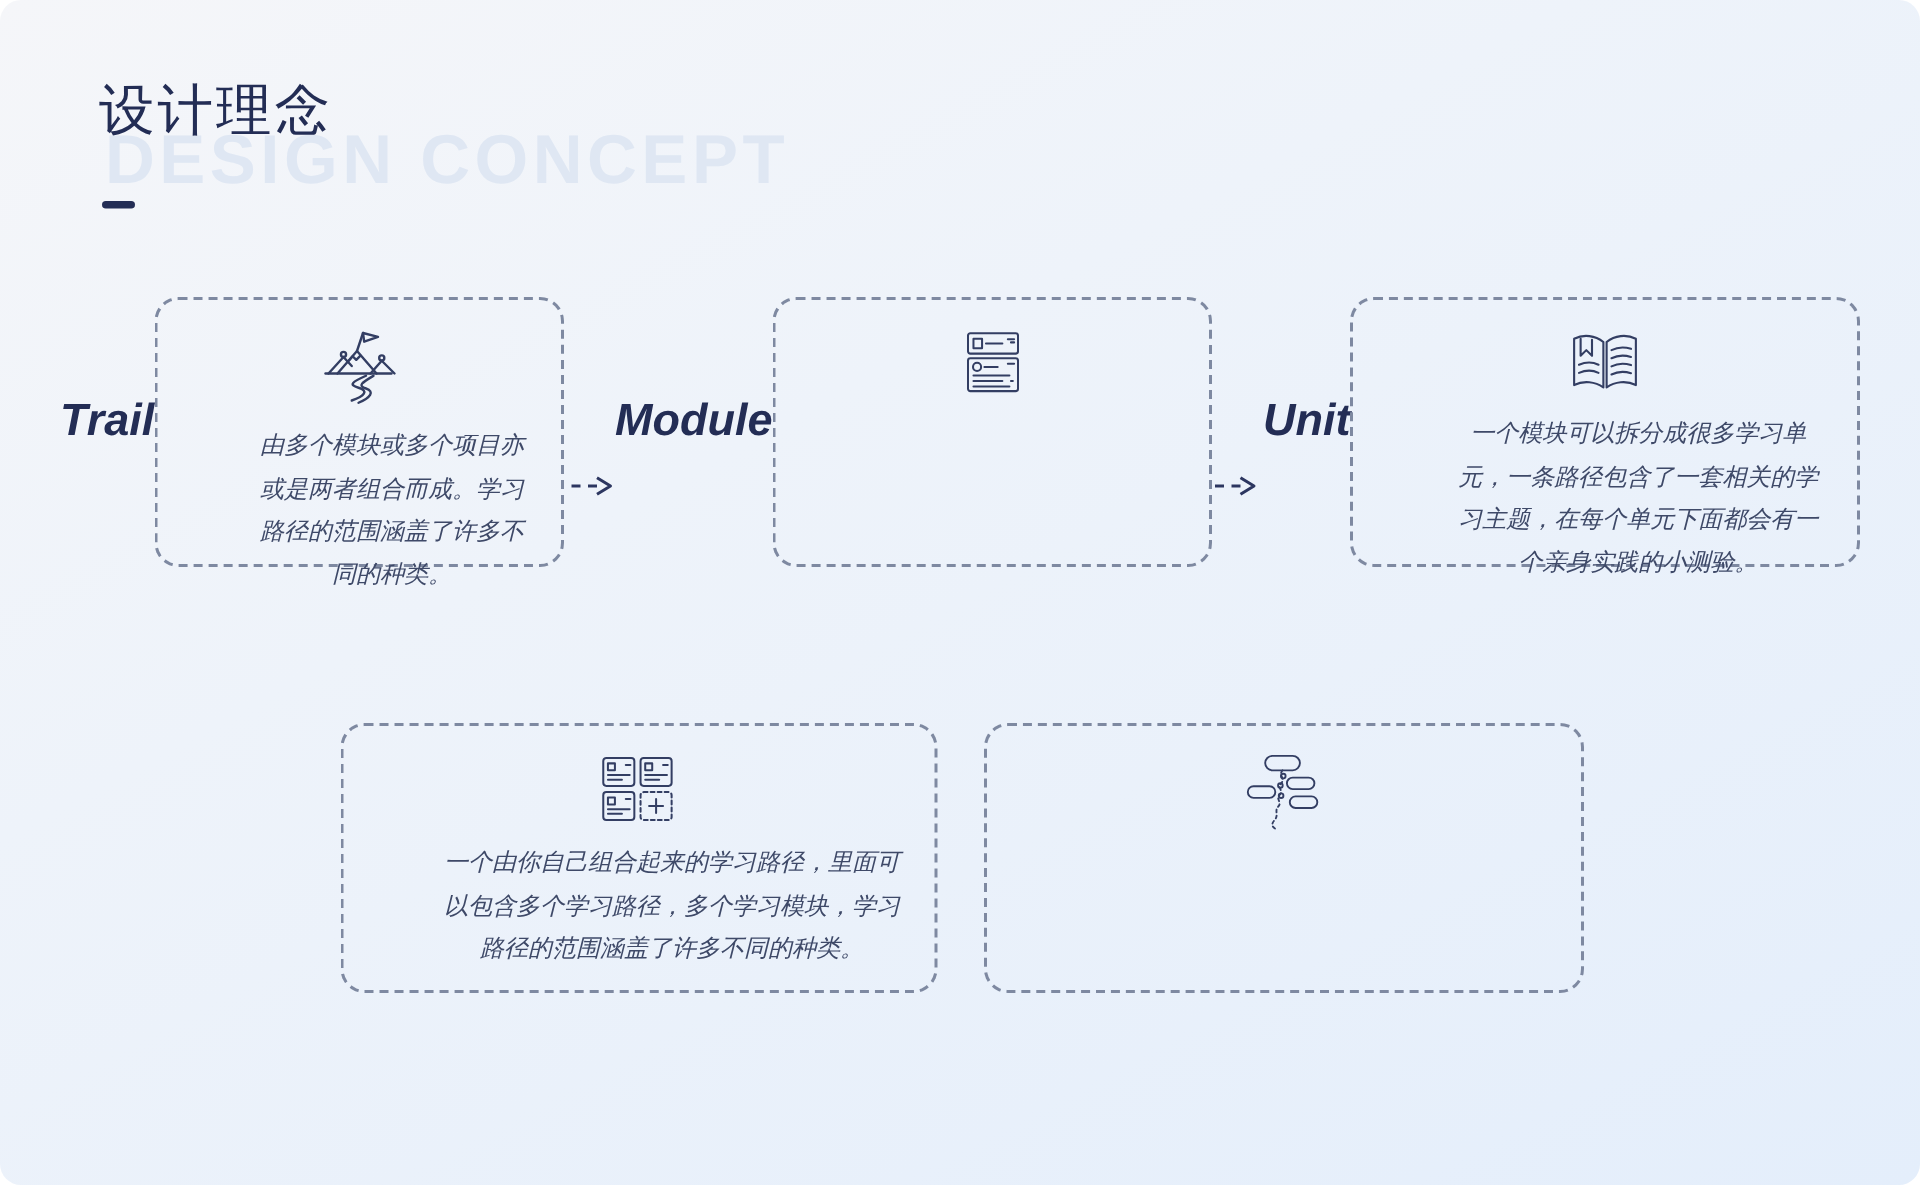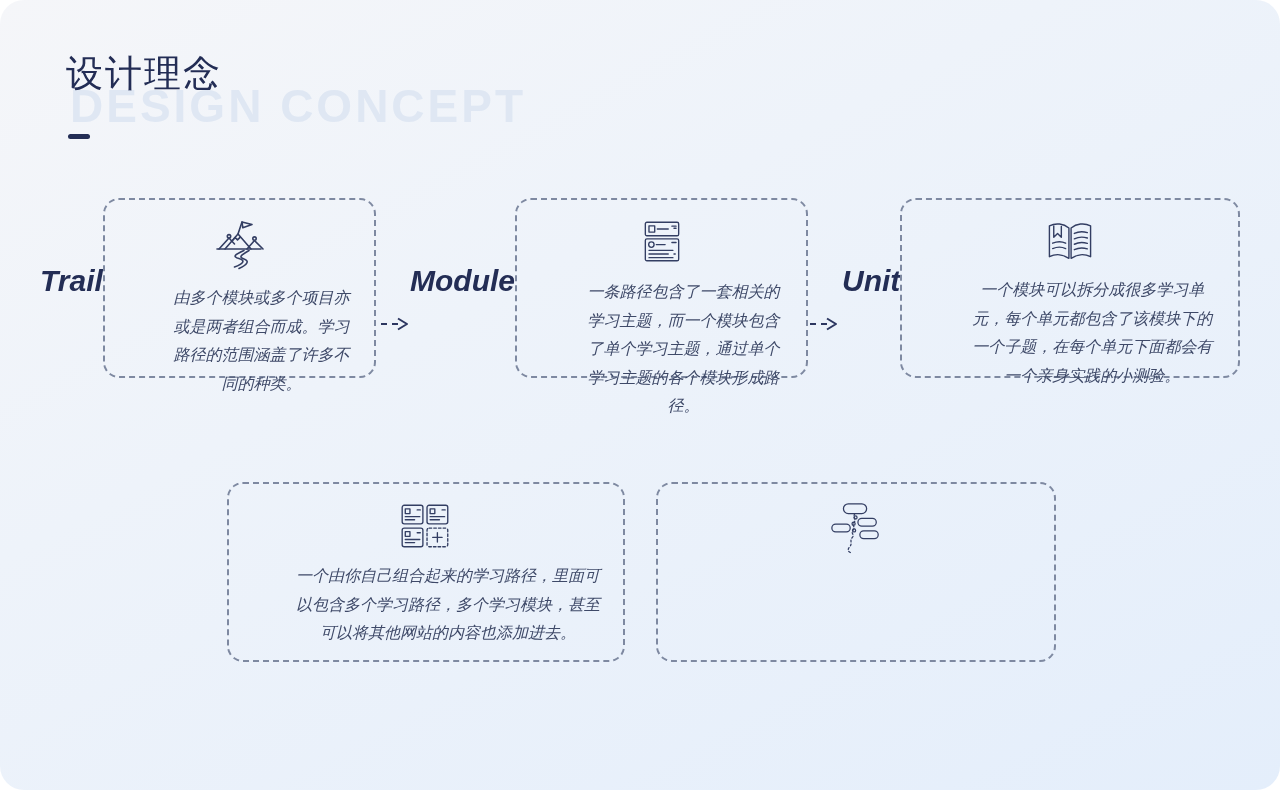--- a/index.html
+++ b/index.html
@@ -2,21 +2,21 @@
 <html><head>
 <meta charset="utf-8">
 <style>
   html,body{margin:0;padding:0;}
   body{
     width:1280px;height:790px;position:relative;background:#ffffff;
     font-family:"Liberation Sans","DejaVu Sans",sans-serif;
     overflow:hidden;
   }
   .canvas{
-    position:absolute;inset:0;border-radius:24px;
+    position:absolute;inset:0;border-radius:14px;
     background:linear-gradient(152deg,#f5f6f9 0%,#eef3fa 38%,#e4eefb 100%);
     overflow:hidden;
   }
   
   .header{position:absolute;left:66px;top:52px;z-index:3;}
   .title-zh{
     position:relative;z-index:2;margin:0;
     font-size:37px;font-weight:400;letter-spacing:2px;color:#232d55;line-height:44px;
   }
   .title-watermark{
@@ -104,41 +104,40 @@
           <rect x="8" y="21" width="32" height="21" rx="1.5"></rect>
           <circle cx="13.8" cy="26.5" r="2.6"></circle>
           <path d="M18.5 26.5 H27"></path>
           <path d="M33.5 24.5 h4"></path>
           <path d="M11.5 32 H34.5"></path>
           <path d="M11.5 35.5 H30"></path>
             <path d="M35.5 35.5 h1.2"></path>
           <path d="M11.5 39 H34.5"></path>
         </g>
       </svg>
-      <p class="card-desc">一条路径包含了一套相关的学习主题，而一个模块包含了单个学习主题，通过单个学习主题的各个模块形成路径。</p>
     </div>
   </div>
 
   <div class="group group-unit">
     <h2 class="card-title">Unit</h2>
     <div class="card">
       <svg class="card-icon" width="52" height="48" viewBox="0 0 48 44">
         <g class="stroke-thin">
           <path d="M5 8 C11 5 18 6 23 10 L23 38 C18 34.5 11 33.5 5 36.5 Z"></path>
           <path d="M43 8 C37 5 30 6 25 10 L25 38 C30 34.5 37 33.5 43 36.5 Z"></path>
           <path d="M9 8 V18.5 L12.5 15 L16 18.5 V8.6"></path>
           <path d="M28 15 C32 13 36 13 40 14.2"></path>
           <path d="M28 20 C32 18 36 18 40 19.2"></path>
           <path d="M28 25 C32 23 36 23 40 24.2"></path>
           <path d="M28 30 C32 28 36 28 40 29.2"></path>
           <path d="M8 24 C12 22.3 16.5 22.3 20 24"></path>
           <path d="M8 29 C12 27.3 16.5 27.3 20 29"></path>
         </g>
       </svg>
-      <p class="card-desc">一个模块可以拆分成很多学习单元，每个单元都包含了该模块下的一个子题，在每个单元下面都会有一个亲身实践的小测验。</p>
+      <p class="card-desc">一个模块可以拆分成很多学习单元，一条路径包含了一套相关的学习主题，在每个单元下面都会有一个亲身实践的小测验。</p>
     </div>
   </div>
 
   <div class="arrow arrow-1">
     <svg width="30" height="14" viewBox="0 0 30 14">
       <path d="M1 7 H19" stroke="#2c3660" stroke-width="2" fill="none" stroke-dasharray="6 5"></path>
       <path d="M18 1.5 L27 7 L18 12.5" stroke="#2c3660" stroke-width="2" fill="none" stroke-linejoin="round"></path>
     </svg>
   </div>
   <div class="arrow arrow-2">
@@ -165,21 +164,21 @@
           <rect x="5" y="24" width="20" height="18" rx="2"></rect>
           <rect x="8" y="27.5" width="4.5" height="4.5"></rect>
           <path d="M19.5 28.5 h3"></path>
           <path d="M8 35 H22"></path>
             <path d="M8 38 H17"></path>
           <rect x="29" y="24" width="20" height="18" rx="2" stroke-dasharray="2.5 2"></rect>
           <path d="M39 28.5 V37.5"></path>
             <path d="M34.5 33 H43.5"></path>
         </g>
       </svg>
-      <p class="card-desc">一个由你自己组合起来的学习路径，里面可以包含多个学习路径，多个学习模块，甚至可以将其他网站的内容也添加进去。</p>
+      <p class="card-desc">一个由你自己组合起来的学习路径，里面可以包含多个学习路径，多个学习模块，学习路径的范围涵盖了许多不同的种类。</p>
     </div>
   </div>
 
   <div class="group group-trailmap">
     <div class="card">
       <svg class="card-icon" width="56" height="56" viewBox="0 0 56 58">
         <g class="stroke-thin">
           <rect x="15" y="3" width="24" height="10" rx="5"></rect>
           <rect x="30" y="18" width="19" height="8" rx="4"></rect>
           <rect x="3" y="24" width="19" height="8" rx="4"></rect>

